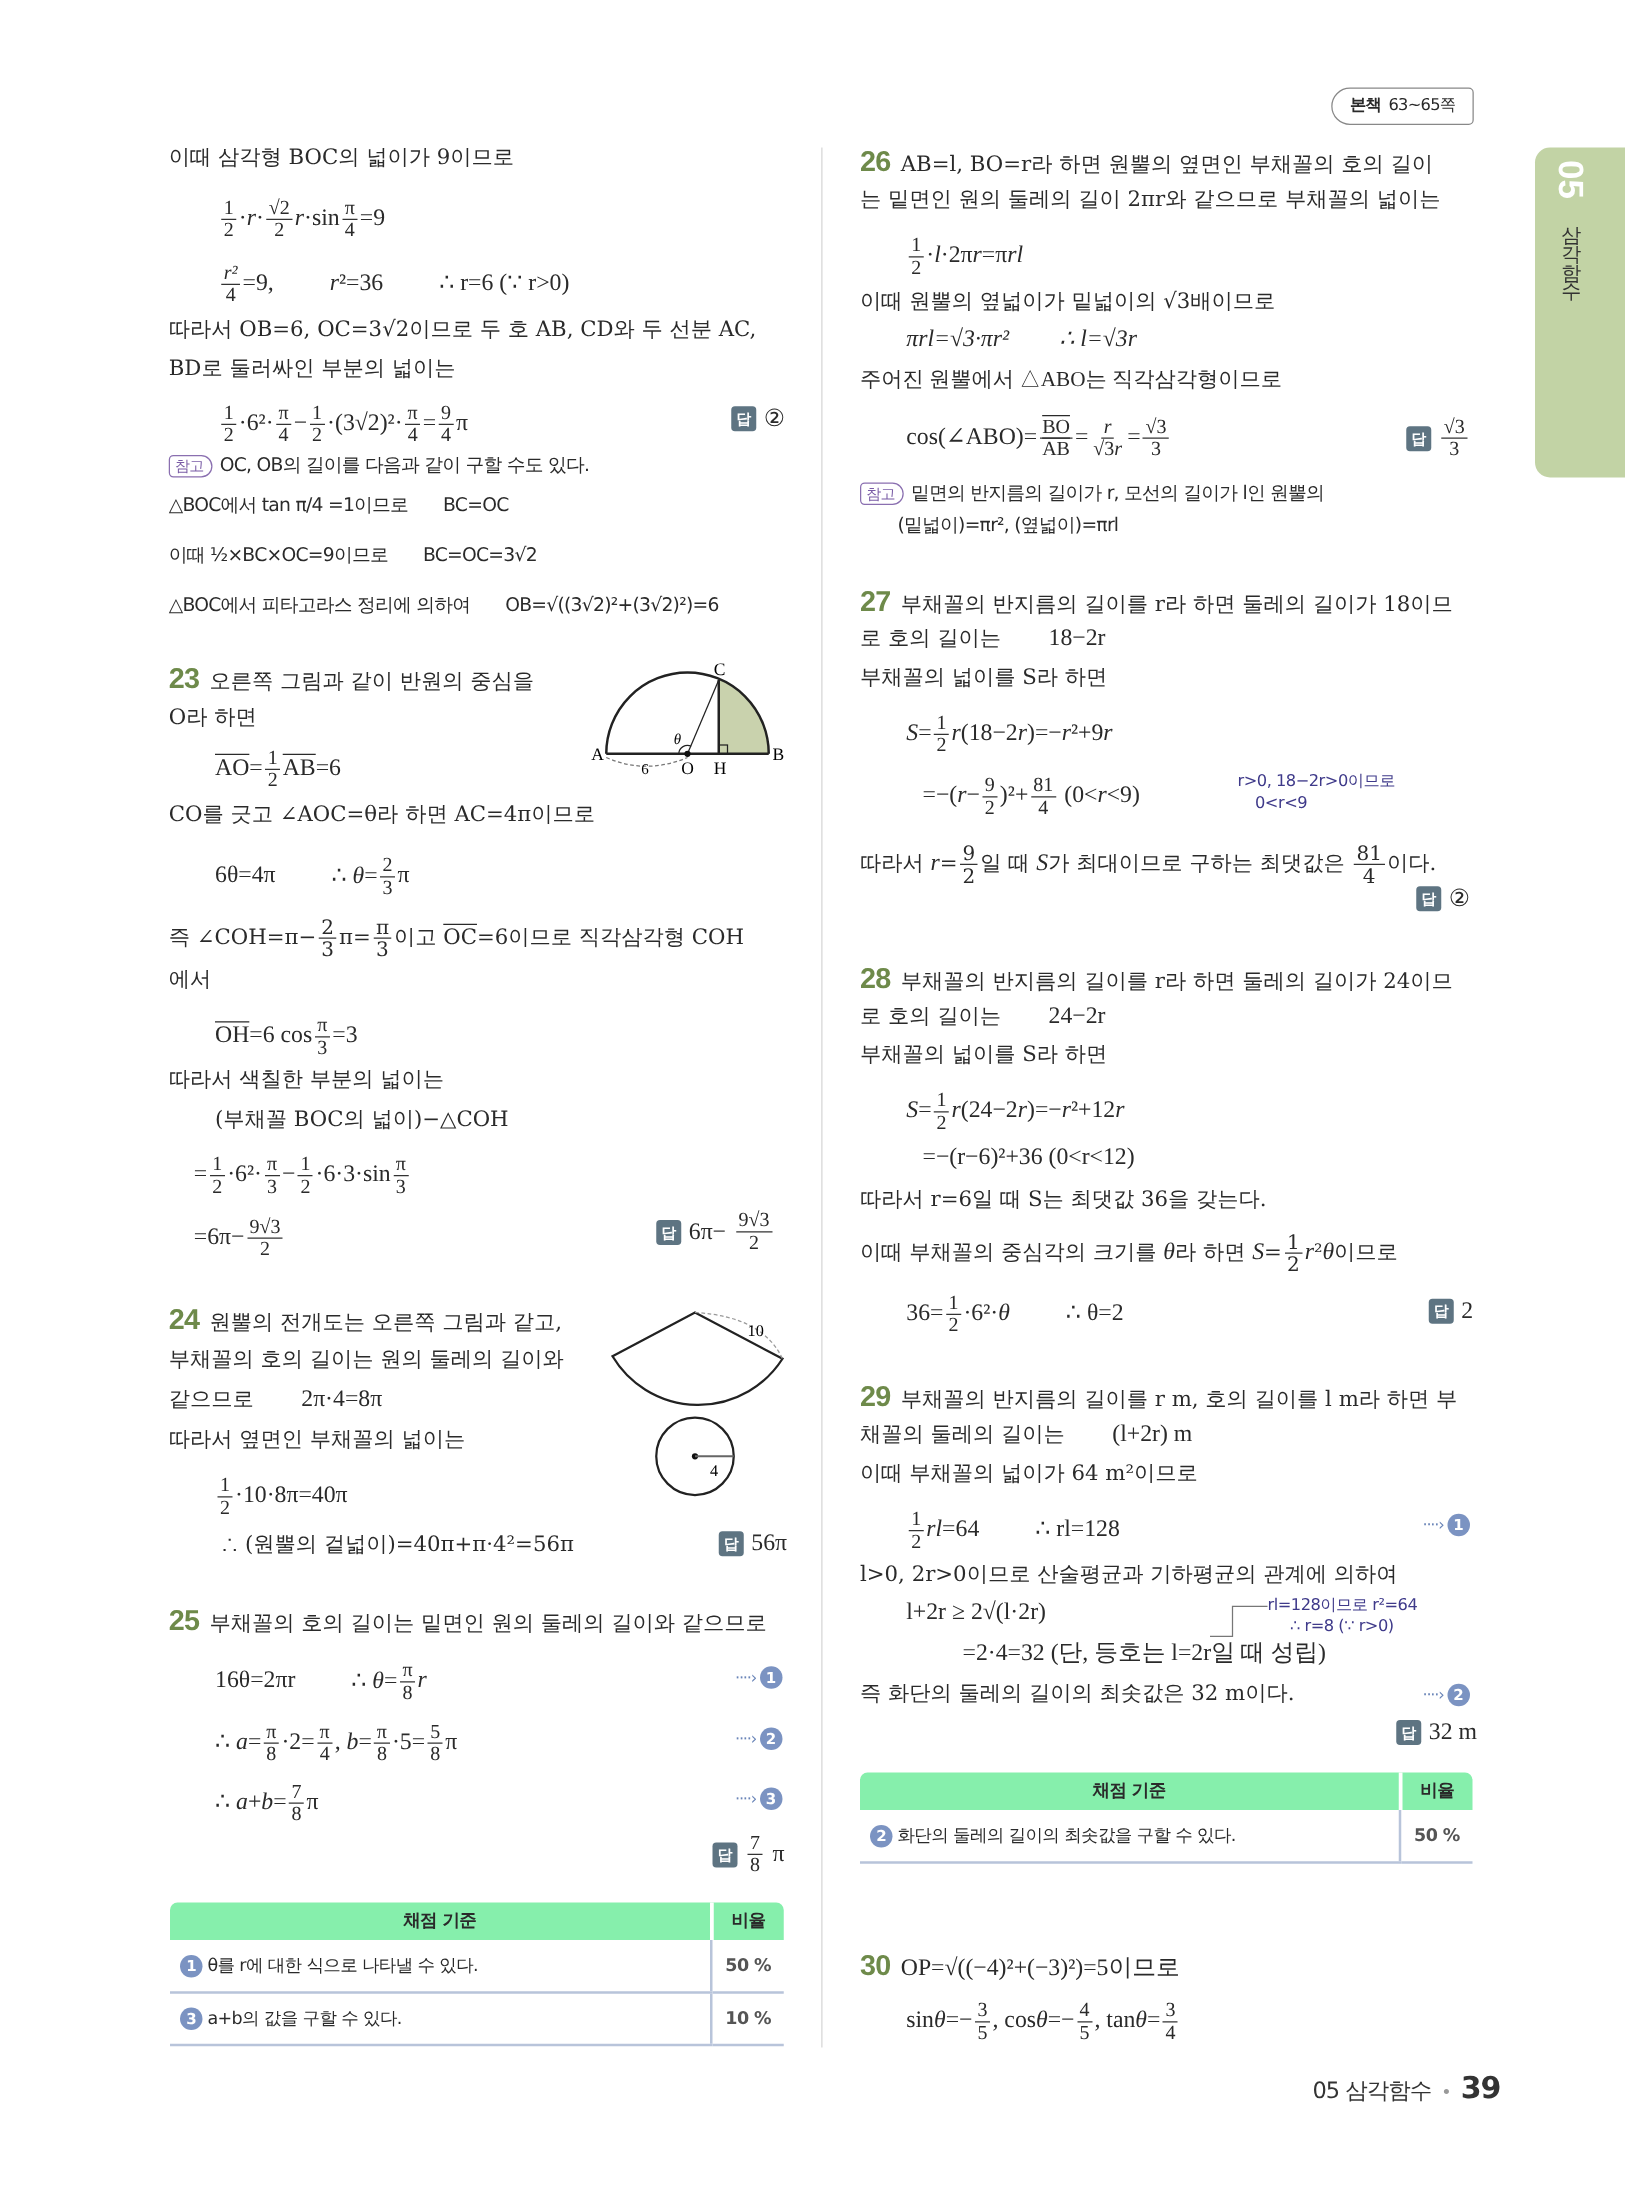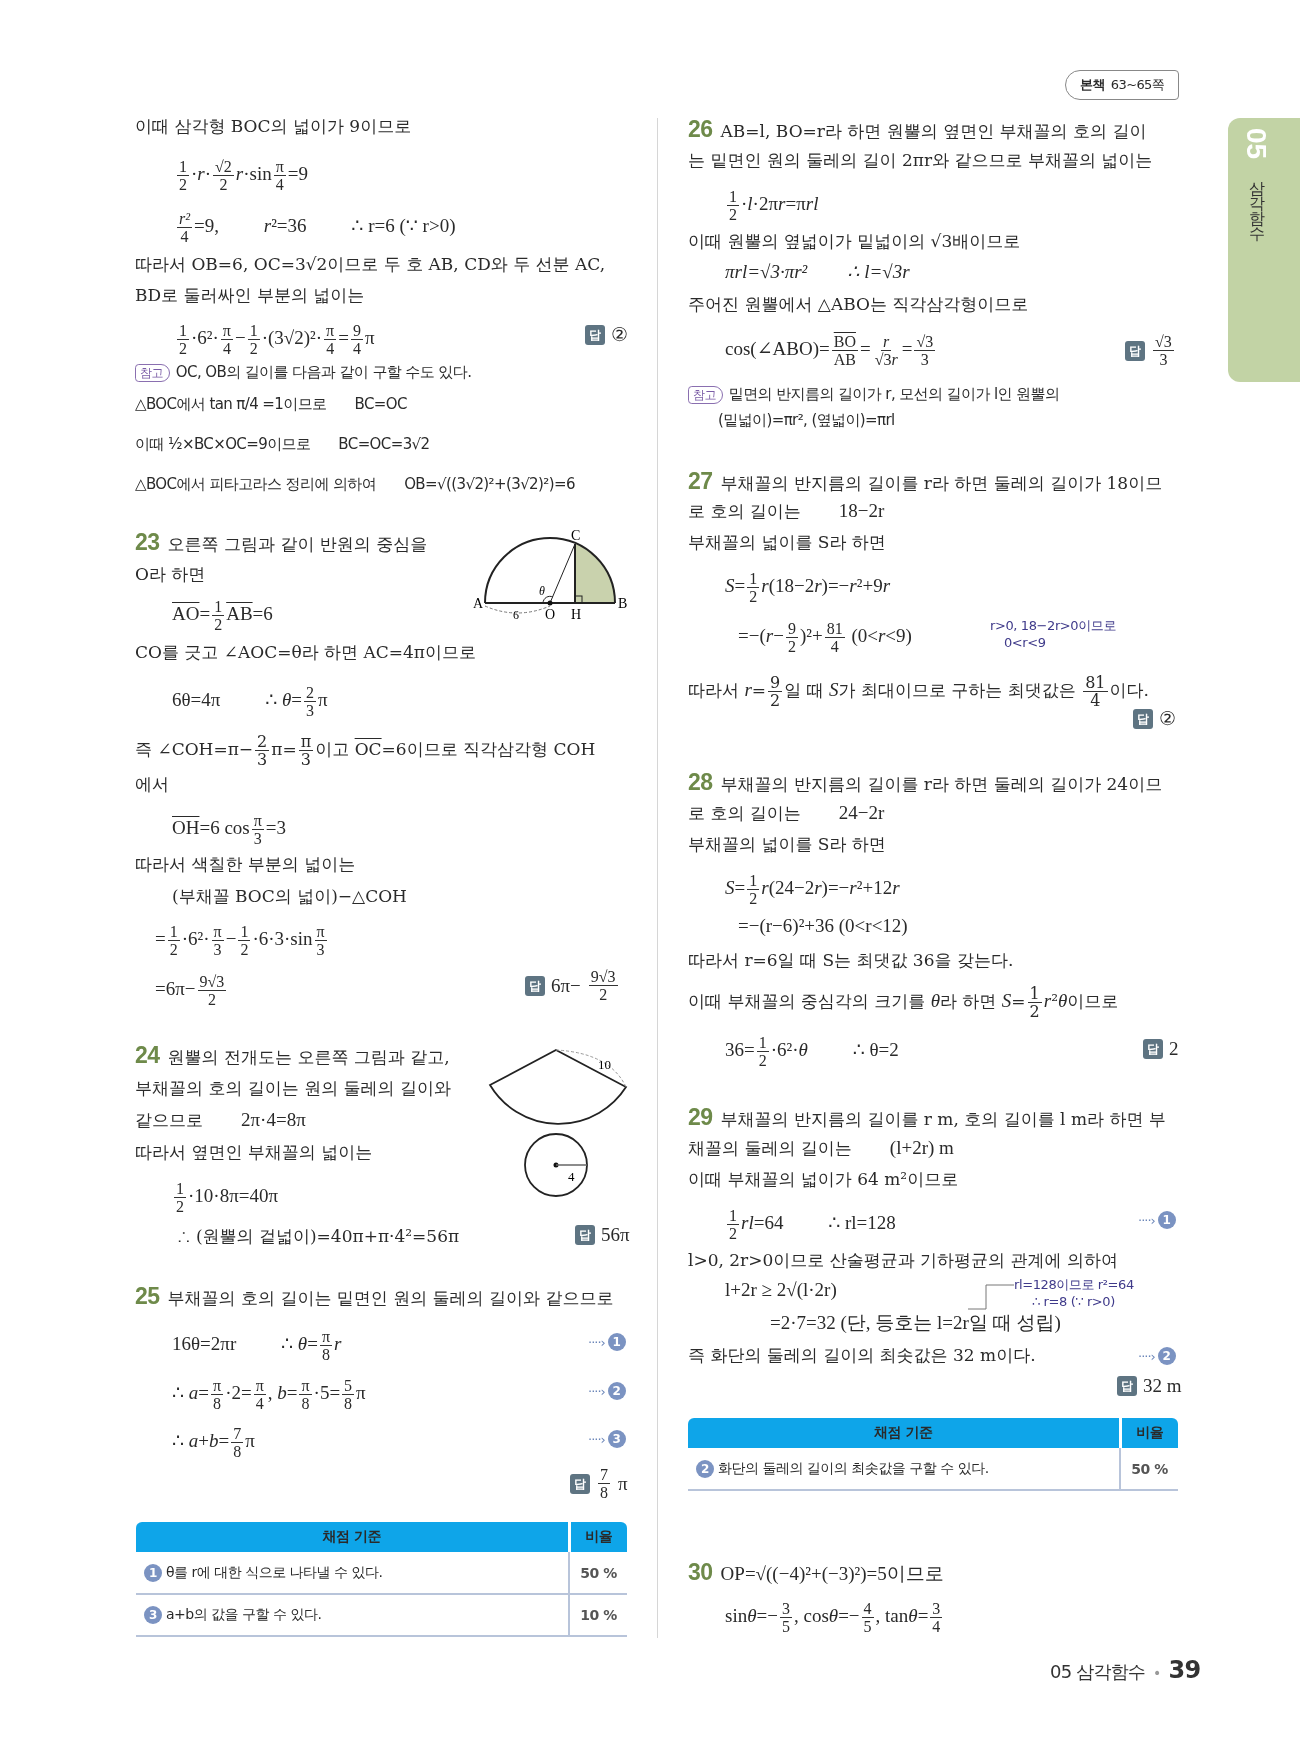--- a/index.html
+++ b/index.html
@@ -16,21 +16,21 @@
   .frac .den { padding: 0 2px; }
   .note { font-family: "DejaVu Sans", "Liberation Sans", sans-serif; font-size: 15px; letter-spacing: -0.6px; }
   .ref-badge { display: inline-block; border: 1.5px solid #8a6fb0; color: #7a5ca6; border-radius: 5px 12px 12px 5px; font-size: 12px; padding: 0 6px 0 4px; line-height: 16px; margin-right: 6px; font-family: "DejaVu Sans", sans-serif; }
   .ans { display: inline-flex; align-items: center; gap: 6px; }
   .ans-badge { display: inline-block; background: #5e7482; color: #fff; font-size: 12px; font-weight: bold; width: 20px; height: 20px; line-height: 20px; text-align: center; border-radius: 3px; font-family: "DejaVu Sans", sans-serif; }
   .step { position: absolute; font-family: "DejaVu Sans", sans-serif; font-size: 13px; color: #6a85b8; display: flex; align-items: center; gap: 3px; }
   .step .dots { letter-spacing: -1px; color: #6a85b8; }
   .circ { display: inline-block; width: 18px; height: 18px; border-radius: 50%; background: #7b93c2; color: #fff; font-size: 12px; font-weight: bold; text-align: center; line-height: 18px; font-family: "DejaVu Sans", sans-serif; }
   .side-note { font-family: "DejaVu Sans", sans-serif; font-size: 13px; color: #3f3a8a; letter-spacing: -0.4px; }
   table.grade { position: absolute; border-collapse: collapse; font-family: "DejaVu Sans", "Liberation Sans", sans-serif; font-size: 14px; letter-spacing: -0.5px; }
-  table.grade th { background: #0ea5e9; font-weight: bold; height: 30px; color: #2a2a2a; }
+  table.grade th { background: #86efac; font-weight: bold; height: 30px; color: #2a2a2a; }
   table.grade th:first-child { border-radius: 6px 0 0 0; }
   table.grade th:last-child { border-radius: 0 6px 0 0; border-left: 3px solid #fff; }
   table.grade td { border-bottom: 2px solid #b8c4da; padding: 3px 8px; height: 42px; vertical-align: middle; }
   table.grade td.pct { text-align: center; font-weight: bold; color: #555; border-left: 2px solid #b8c4da; }
   .divider { position: absolute; left: 657px; top: 118px; width: 1px; height: 1520px; background: #d6d6d6; }
   .tab { position: absolute; left: 1228px; top: 118px; width: 72px; height: 264px; background: #c2d3a5; border-radius: 12px 0 0 12px; }
   .tab-num { position: absolute; left: 1240px; top: 128px; writing-mode: vertical-rl; font-family: "Liberation Sans", sans-serif; font-weight: bold; font-size: 28px; color: #fff; }
   .tab-title { position: absolute; left: 1246px; top: 170px; writing-mode: vertical-rl; font-family: "DejaVu Sans", sans-serif; font-size: 16px; color: #333; letter-spacing: -1px; }
   .pageref { position: absolute; left: 1065px; top: 70px; height: 30px; border: 1.5px solid #888; border-radius: 15px 4px 4px 15px; padding: 0 14px; line-height: 27px; font-family: "DejaVu Sans", sans-serif; font-size: 13px; letter-spacing: -0.6px; }
   .pageref b { margin-right: 6px; }
@@ -299,21 +299,21 @@
   <div class="line math" style="left:725px; top:188px;">
     <span class="frac">
         <span class="num">1</span>
         <span class="den">2</span>
       </span>·<span class="it">l</span>·2π<span class="it">r</span>=π<span class="it">rl</span>
   </div>
   <div class="line" style="left:688px; top:229px;">이때 원뿔의 옆넓이가 밑넓이의 √3배이므로</div>
   <div class="line math it" style="left:725px; top:260px;">
     <span>πrl=√3·πr²</span><span style="margin-left:40px;">∴ l=√3r</span>
   </div>
-  <div class="line" style="left:688px; top:292px;">주어진 원뿔에서 △ABO는 직각삼각형이므로</div>
+  <div class="line" style="left:688px; top:292px;font-family:Liberation Serif, serif;">주어진 원뿔에서 △ABO는 직각삼각형이므로</div>
   <div class="line math" style="left:725px; top:333px;">
     cos(∠ABO)=<span class="frac">
         <span class="num ol">BO</span>
         <span class="den ol">AB</span>
       </span>=<span class="frac">
         <span class="num it">r</span>
         <span class="den">√3<span class="it">r</span></span>
       </span>=<span class="frac">
         <span class="num">√3</span>
         <span class="den">3</span>
@@ -424,21 +424,21 @@
     </div>
   <div class="line" style="left:688px; top:1248px;">l&gt;0, 2r&gt;0이므로 산술평균과 기하평균의 관계에 의하여</div>
   <div class="line math" style="left:725px; top:1278px;">l+2r ≥ 2√(l·2r)</div>
   <div class="abs side-note" style="left:1014px; top:1276px; line-height:17px;">
     <div>rl=128이므로   r²=64</div>
     <div style="padding-left:18px;">∴ r=8 (∵ r&gt;0)</div>
   </div>
   <svg class="abs" style="left:968px; top:1283px;" width="48" height="28">
     <polyline points="46,2 18,2 18,26 0,26" fill="none" stroke="#777" stroke-width="1"></polyline>
   </svg>
-  <div class="line math" style="left:770px; top:1311px;">=2·7=32 (단, 등호는 l=2r일 때 성립)</div>
+  <div class="line math" style="left:770px; top:1311px;">=2·4=32 (단, 등호는 l=2r일 때 성립)</div>
   <div class="line" style="left:688px; top:1343px;">즉 화단의 둘레의 길이의 최솟값은 32 m이다.</div>
   <div class="step" style="left:1138px; top:1347px;">
       <span class="dots">····›</span>
       <span class="circ">2</span>
     </div>
   <div class="abs ans math" style="left:1117px; top:1375px;">
     <span class="ans-badge">답</span>
       <span>32 m</span>
   </div>
 

